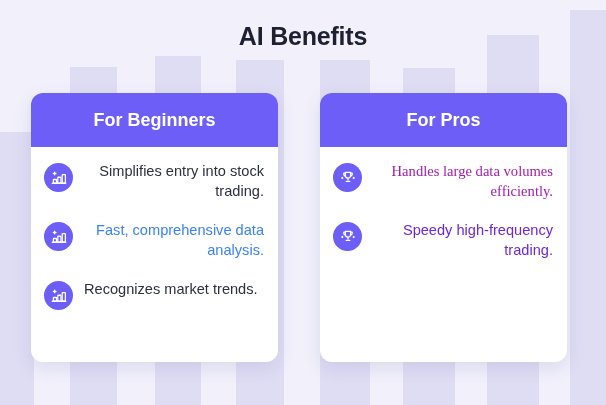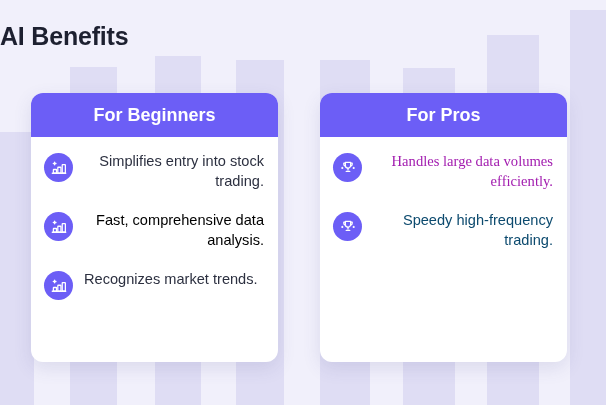--- a/index.html
+++ b/index.html
@@ -33,20 +33,21 @@
     background: #d8d7f2;
     opacity: 0.75;
   }
 
   
   #page-title {
     position: absolute;
     top: 22px;
     left: 0;
     width: 606px;
+    text-align: center;
     font-size: 25px;
     font-weight: bold;
     color: #1d2030;
     letter-spacing: -0.2px;
     z-index: 5;
   }
 
   
   .card {
     position: absolute;
@@ -58,21 +59,21 @@
     box-shadow: 0 6px 18px rgba(70, 66, 140, 0.13);
     overflow: hidden;
     z-index: 4;
     display: flex;
     flex-direction: column;
   }
   #card-beginners { left: 31px; }
   #card-pros      { left: 320px; }
 
   .card-header {
-    height: 44px;
+    height: 54px;
     background: #6c5ef6;
     color: #ffffff;
     font-size: 18px;
     font-weight: bold;
     display: flex;
     align-items: center;
     justify-content: center;
     flex: none;
   }
 
@@ -151,21 +152,21 @@
       <div class="benefit-item">
         <span class="benefit-icon" style="background: rgb(108, 94, 246);">
           <svg width="18" height="18" viewBox="0 0 24 24" fill="none" stroke="#ffffff" stroke-width="1.7" stroke-linecap="round" stroke-linejoin="round">
             <path d="M3 19h18"></path>
             <rect x="4.5" y="14" width="4.2" height="5" rx="0.6"></rect>
             <rect x="10.4" y="11" width="4.2" height="8" rx="0.6"></rect>
             <rect x="16.3" y="7.5" width="4.2" height="11.5" rx="0.6"></rect>
             <path d="M6.2 4.2v3.6M4.4 6h3.6"></path>
           </svg>
         </span>
-        <span class="benefit-text" style="color: #000000;">Fast, comprehensive data analysis.</span>
+        <span class="benefit-text" style="color: #3b82f6;">Fast, comprehensive data analysis.</span>
       </div>
 
       <div class="benefit-item">
         <span class="benefit-icon" style="background: rgb(108, 94, 246);">
           <svg width="18" height="18" viewBox="0 0 24 24" fill="none" stroke="#ffffff" stroke-width="1.7" stroke-linecap="round" stroke-linejoin="round">
             <path d="M3 19h18"></path>
             <rect x="4.5" y="14" width="4.2" height="5" rx="0.6"></rect>
             <rect x="10.4" y="11" width="4.2" height="8" rx="0.6"></rect>
             <rect x="16.3" y="7.5" width="4.2" height="11.5" rx="0.6"></rect>
             <path d="M6.2 4.2v3.6M4.4 6h3.6"></path>
@@ -201,20 +202,20 @@
           <svg width="18" height="18" viewBox="0 0 24 24" fill="none" stroke="#ffffff" stroke-width="1.7" stroke-linecap="round" stroke-linejoin="round">
             <path d="M8.5 4.5h7v4.2a3.5 3.5 0 0 1-7 0z"></path>
             <path d="M8.5 5.6H6.4v1.3a2.6 2.6 0 0 0 2.1 2.5"></path>
             <path d="M15.5 5.6h2.1v1.3a2.6 2.6 0 0 1-2.1 2.5"></path>
             <path d="M12 12.2v2.6"></path>
             <path d="M9.6 16.6h4.8"></path>
             <path d="M4.4 11.2v1.4M3.7 11.9h1.4"></path>
             <path d="M19.6 11.2v1.4M18.9 11.9h1.4"></path>
           </svg>
         </span>
-        <span class="benefit-text" style="color: #0c4a6e;">Speedy high-frequency trading.</span>
+        <span class="benefit-text" style="color: #6d28d9;">Speedy high-frequency trading.</span>
       </div>
 
 
     </div>
   </div>
 
 </div>
 
 </body></html>

